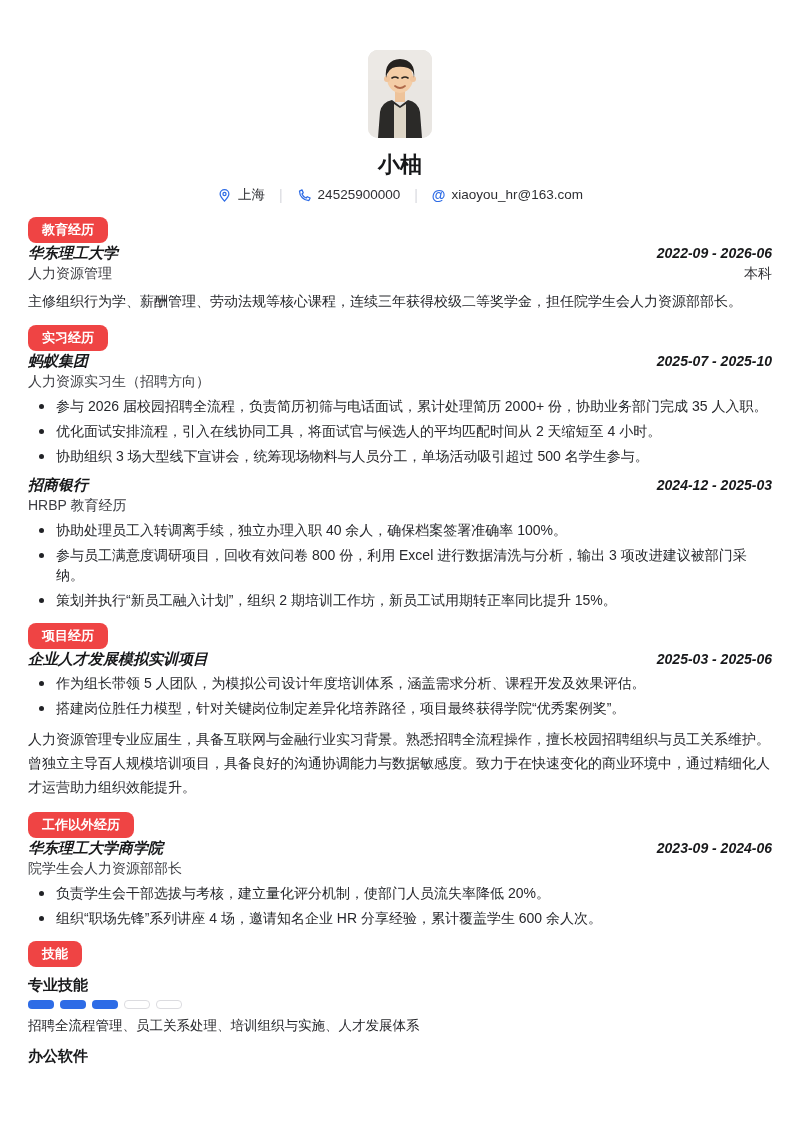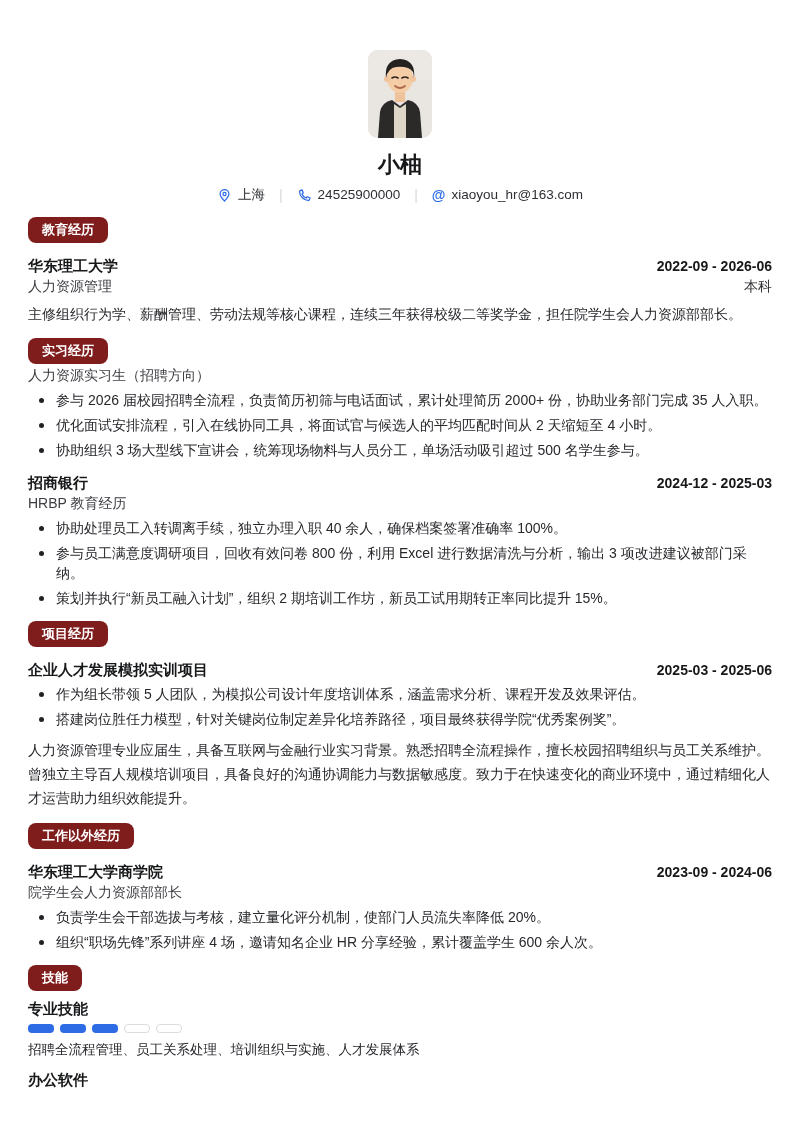--- a/index.html
+++ b/index.html
@@ -25,28 +25,28 @@
   }
   .contact-item { display: inline-flex; align-items: center; gap: 6px; }
   .contact-icon { display: inline-flex; width: 15px; height: 15px; color: #2e6ce6; }
   .contact-icon svg { width: 15px; height: 15px; }
   .at-glyph { color: #2e6ce6; font-size: 14px; font-weight: 700; line-height: 15px; }
   .contact-sep { color: #d8d9de; font-size: 14px; }
 
   
   .badge {
     display: inline-block; margin-top: 13px;
-    background: #7f1d1d; color: #ffffff;
+    background: #ef4444; color: #ffffff;
     font-size: 13px; font-weight: 700; line-height: 16px;
     padding: 5px 14px; border-radius: 8px;
   }
 
   
   .entry + .entry { margin-top: 10px; }
-  .entry-head { display: flex; justify-content: space-between; align-items: flex-start; margin-top: 14px; }
+  .entry-head { display: flex; justify-content: space-between; align-items: flex-start; margin-top: 1px; font-style: italic; }
   .entry-title { font-size: 15px; line-height: 18px; font-weight: 700; color: #17181a; }
   .entry-date { font-size: 14px; line-height: 18px; font-weight: 700; color: #17181a; white-space: nowrap; }
   .entry-sub { display: flex; justify-content: space-between; align-items: baseline; margin-top: 2px; }
   .entry-role { font-size: 14px; line-height: 19px; color: #3c3d42; }
   .entry-degree { font-size: 14px; line-height: 19px; color: #2e2f33; }
   .desc { margin-top: 8px; font-size: 14px; line-height: 21px; color: #27282c; }
 
   ul.bullets { list-style: none; margin-top: 4px; }
   ul.bullets li {
     position: relative; padding-left: 28px; margin-top: 5px;
@@ -139,20 +139,24 @@
         <span class="entry-degree">本科</span>
       </div>
       <p class="desc">主修组织行为学、薪酬管理、劳动法规等核心课程，连续三年获得校级二等奖学金，担任院学生会人力资源部部长。</p>
     </div>
   </section>
 
   <section>
     <div><span class="badge">实习经历</span></div>
 
     <div class="entry">
+      <div class="entry-head">
+        <span class="entry-title">蚂蚁集团</span>
+        <span class="entry-date">2025-07 - 2025-10</span>
+      </div>
       <div class="entry-sub">
         <span class="entry-role">人力资源实习生（招聘方向）</span>
       </div>
       <ul class="bullets">
         <li>参与 2026 届校园招聘全流程，负责简历初筛与电话面试，累计处理简历 2000+ 份，协助业务部门完成 35 人入职。</li>
         <li>优化面试安排流程，引入在线协同工具，将面试官与候选人的平均匹配时间从 2 天缩短至 4 小时。</li>
         <li>协助组织 3 场大型线下宣讲会，统筹现场物料与人员分工，单场活动吸引超过 500 名学生参与。</li>
       </ul>
     </div>
 

